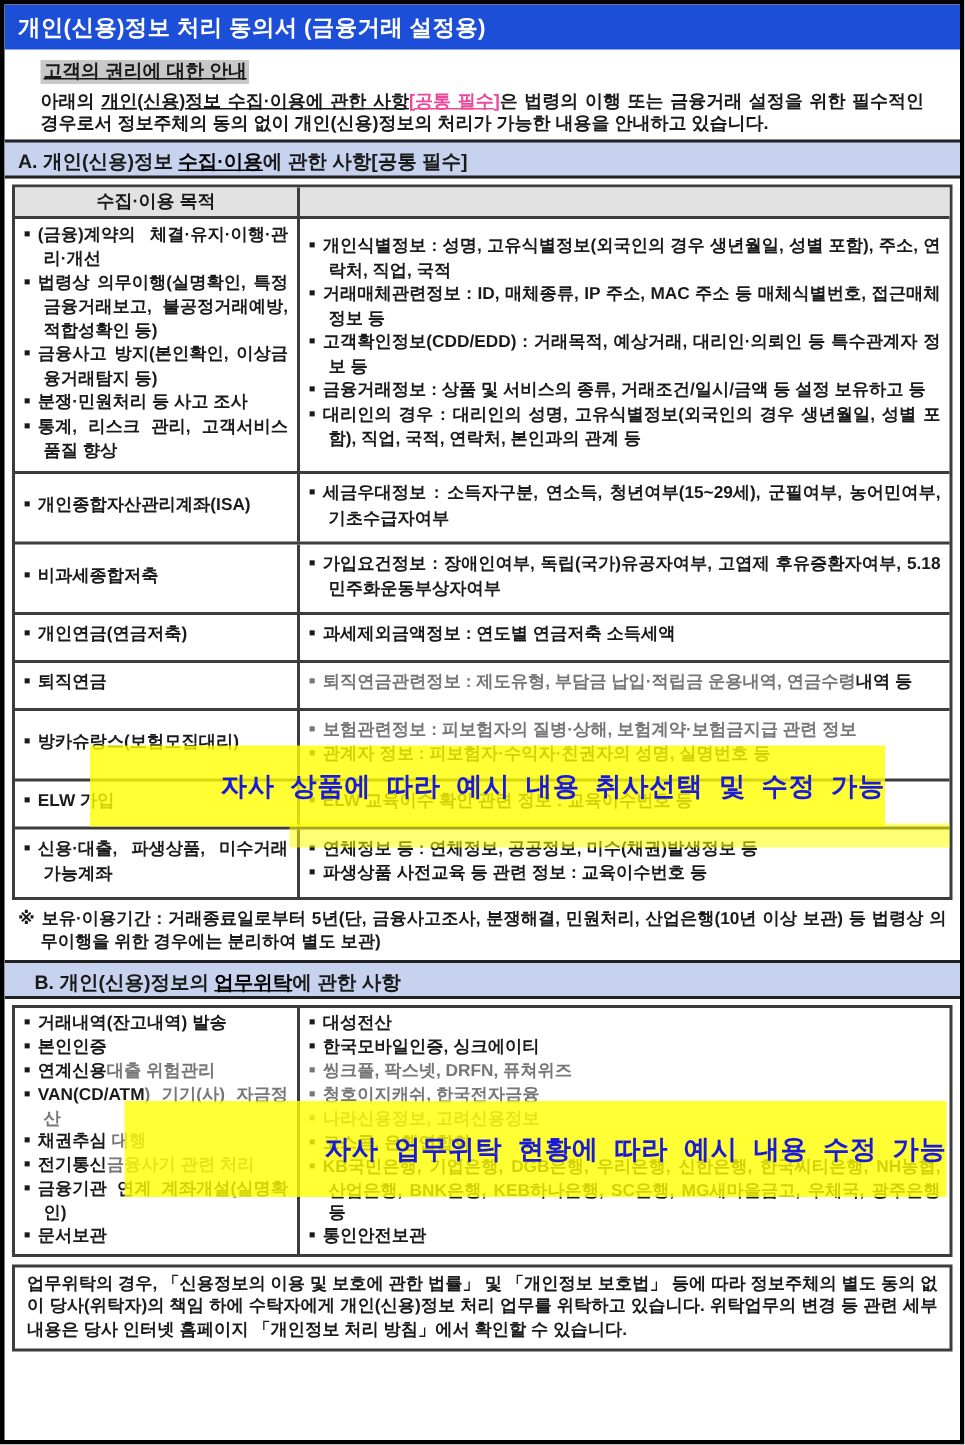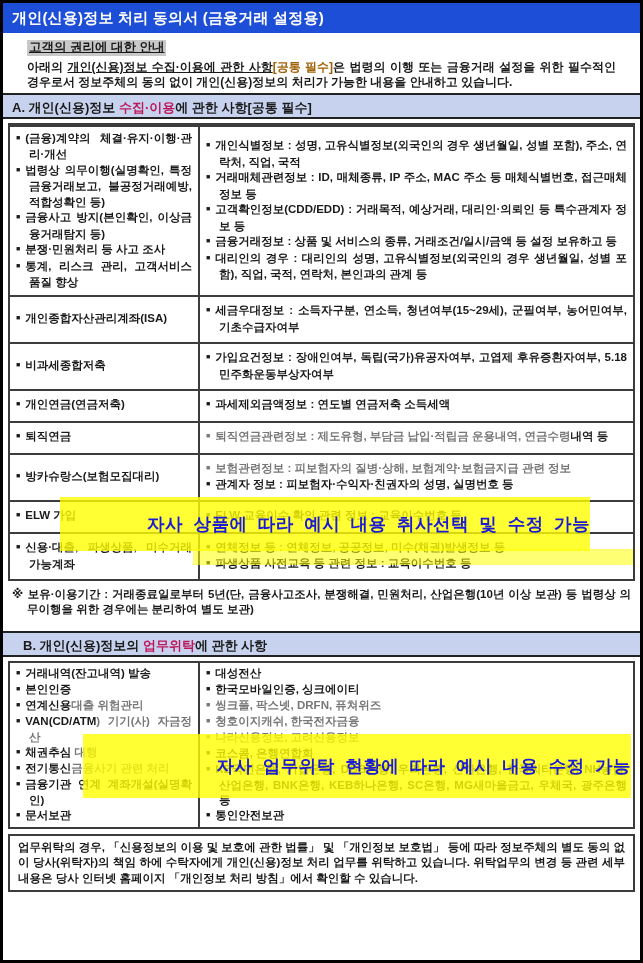--- a/index.html
+++ b/index.html
@@ -11,24 +11,24 @@
   }
   
   .titlebar{background:#1d4ed8;color:#fff;font-size:15px;height:30px;box-sizing:border-box;padding:6px 9px;letter-spacing:0.2px;}
   
   .intro{padding:7px 24px 2px;font-size:12px;line-height:15.5px;text-align:justify;}
   .ihead{display:inline-block;background:#c8c8c8;text-decoration:underline;font-size:12.5px;padding:0 2px;margin-bottom:4px;}
   .p{margin:0;}
   .p3{margin-top:9px;padding-left:15px;text-indent:-15px;}
   .red{color:#e7261d;}
   .u{text-decoration:underline;}
-  .ured{color:#a16207;}
+  .ured{color:#ec4899;text-decoration:underline;}
   
   .band{background:#c7d2ee;border-top:2px solid #222;border-bottom:2px solid #222;padding:4px 9px;font-size:13px;height:26px;box-sizing:border-box;}
-  .band .kw{color:#be185d;}
+  .band .kw{color:#000000;text-decoration:underline;}
   
   .tbl{margin:4px 5px 0;border:2px solid #3c3c3c;}
   .thead{display:flex;background:#e2e2e2;border-bottom:2px solid #3c3c3c;font-size:12px;text-align:center;}
   .hc{padding:1px 4px;box-sizing:border-box;}
   .hc.l{width:190px;border-right:2px solid #3c3c3c;}
   .hc.r{flex:1;}
   .trow{display:flex;border-bottom:2px solid #3c3c3c;}
   .tbody .trow:last-child,.tB .trow{border-bottom:none;}
   .tc{padding:4px 6px;font-size:11.5px;line-height:15.5px;display:flex;flex-direction:column;justify-content:center;box-sizing:border-box;text-align:justify;}
   .tc.l{width:190px;border-right:2px solid #3c3c3c;flex-shrink:0;}
@@ -40,21 +40,21 @@
   .tA .tbody .trow:nth-child(5){min-height:30px;}
   .tA .tbody .trow:nth-child(6){min-height:45px;}
   .tA .tbody .trow:nth-child(7){min-height:30px;}
   .tA .tbody .trow:nth-child(8){min-height:45px;}
   .tB .tc{justify-content:flex-start;padding:3px 6px;line-height:15px;}
   .bl{padding-left:13px;text-indent:-13px;}
   .sq{font-size:7px;display:inline-block;transform:translateY(-2px);margin-right:5px;text-indent:0;}
   .occ{color:#777;}
   
   .notea{margin:4px 5px 0;padding:2px 4px 2px 19px;text-indent:-15px;font-size:11.5px;line-height:15px;text-align:justify;min-height:34px;box-sizing:border-box;}
-  .notea + .band{margin-top:12px;padding-left:20px;}
+  .notea + .band{margin-top:2px;padding-left:20px;}
   
   .fbox{margin:5px 5px 0;border:2px solid #3c3c3c;padding:4px 8px;font-size:11.5px;line-height:15.5px;text-align:justify;}
   
   .hl{position:absolute;display:flex;align-items:center;justify-content:flex-end;}
   #hlA{left:57px;top:494px;width:530px;height:54px;background:rgba(255,255,0,0.8);}
   #hlA2{left:190px;top:546px;width:440px;height:16px;background:rgba(255,255,0,0.55);}
   #hlB{left:80px;top:731px;width:548px;height:64px;background:rgba(255,255,0,0.8);}
   .hltext{color:#1b1bd6;font-size:17.5px;font-weight:700;white-space:nowrap;word-spacing:5px;letter-spacing:0.5px;}
 </style>
 </head>
@@ -70,20 +70,21 @@
     <span class="ihead">고객의 권리에 대한 안내</span>
     <p class="p"><span>아래의 </span><span class="u">개인(신용)정보 수집·이용에 관한 사항</span><span class="ured">[공통 필수]</span><span>은 법령의 이행 또는 금융거래 설정을 위한 필수적인 경우로서 정보주체의 동의 없이 개인(신용)정보의 처리가 가능한 내용을 안내하고 있습니다.</span></p>
   </div>
 
   <div class="band">
     <span>A. 개인(신용)정보 </span><span class="kw">수집·이용</span><span>에 관한 사항[공통 필수]</span>
   </div>
 
   <div class="tbl tA">
     <div class="thead">
+      <div class="hc l">수집·이용 목적</div>
     </div>
     <div class="tbody">
         <div class="trow">
           <div class="tc l">
             <div class="bl"><span class="sq">■</span><span>(금융)계약의 체결·유지·이행·관리·개선</span></div>
             <div class="bl"><span class="sq">■</span><span>법령상 의무이행(실명확인, 특정금융거래보고, 불공정거래예방, 적합성확인 등)</span></div>
             <div class="bl"><span class="sq">■</span><span>금융사고 방지(본인확인, 이상금융거래탐지 등)</span></div>
             <div class="bl"><span class="sq">■</span><span>분쟁·민원처리 등 사고 조사</span></div>
             <div class="bl"><span class="sq">■</span><span>통계, 리스크 관리, 고객서비스 품질 향상</span></div>
           </div>

